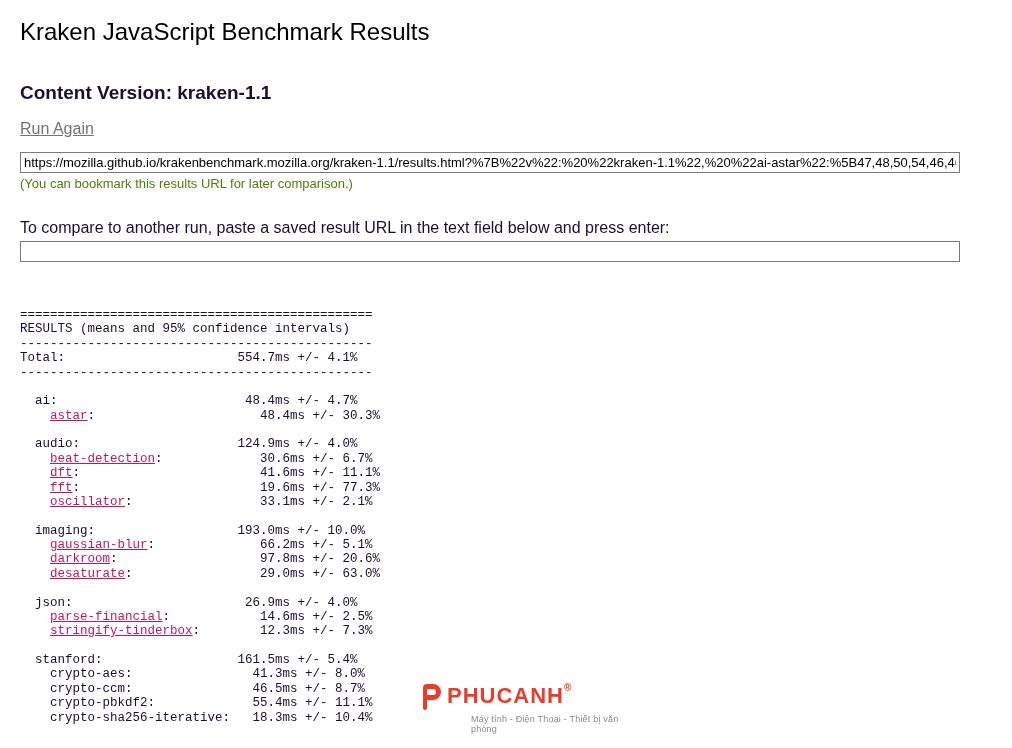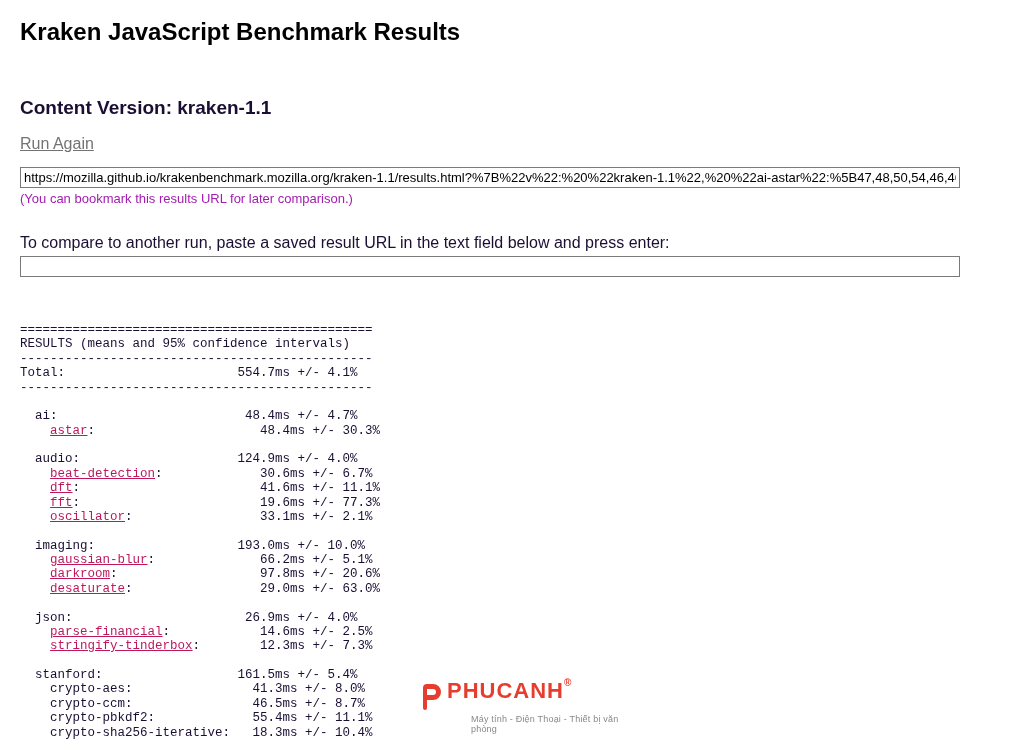--- a/index.html
+++ b/index.html
@@ -9,22 +9,22 @@
     font-family: Arial, Helvetica, sans-serif;
     color: #000;
     width: 1012px;
   }
   .page {
     padding: 18px 20px 20px 20px;
     position: relative;
   }
   h2.title {
     font-size: 24px;
-    font-weight: bold;
-    margin: 0 0 51px 0;
+    font-weight: normal;
+    margin: 0 0 36px 0;
     color: #000;
   }
   h3.subtitle {
     font-size: 19px;
     font-weight: bold;
     margin: 0 0 16px 0;
     color: #1a0e33;
   }
   a.link {
     color: #737373;
@@ -39,21 +39,21 @@
     font-family: Arial, Helvetica, sans-serif;
     font-size: 13px;
     padding: 2px 3px;
     border: 1px solid #7a7a7a;
     background: #fff;
     color: #000;
     box-sizing: border-box;
   }
   .hint {
     font-size: 13px;
-    color: #a21caf;
+    color: #4d7c0f;
     margin-top: 3px;
   }
   .compare-label {
     margin-top: 28px;
     font-size: 16px;
     color: #1a0e33;
   }
   pre.results {
     font-family: "Consolas", "Menlo", "Courier New", monospace;
     font-size: 12.5px;
@@ -71,20 +71,21 @@
     position: absolute;
     left: 417px;
     top: 680px;
     width: 230px;
     text-align: left;
     pointer-events: none;
     user-select: none;
   }
   .wm-row {
     display: flex;
+    align-items: center;
     gap: 4px;
   }
   .wm-mark {
     width: 26px;
     height: 32px;
     position: relative;
   }
   .wm-mark svg { display:block; }
   .wm-text {
     font-family: Arial, Helvetica, sans-serif;

